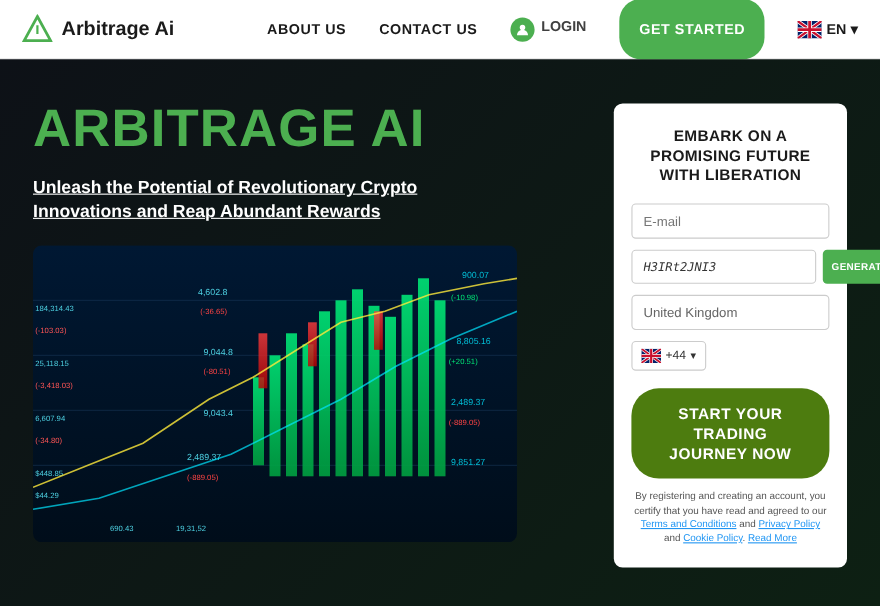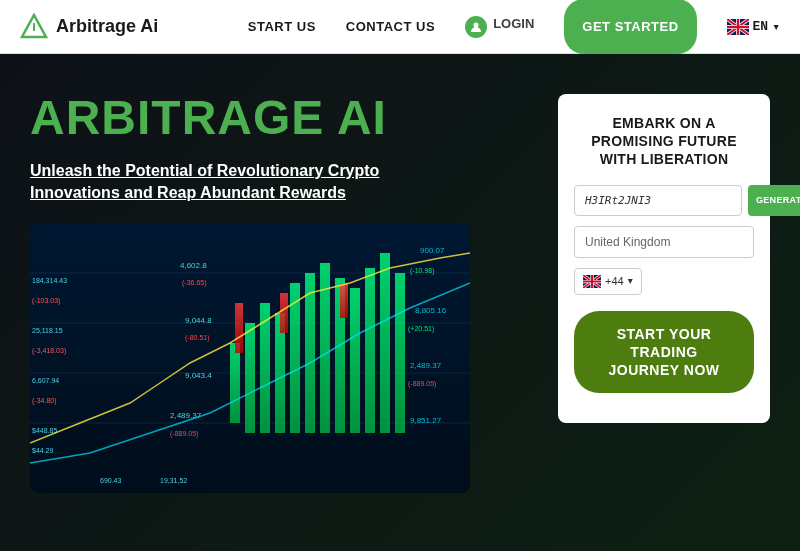--- a/index.html
+++ b/index.html
@@ -79,21 +79,20 @@
       letter-spacing: 0.5px;
     }
     .nav-lang {
       display: flex;
       align-items: center;
       gap: 4px;
       font-size: 13px;
       font-weight: 600;
       color: #1a1a1a;
       cursor: pointer;
-      font-family: Liberation Mono, monospace;
     }
 
     
     .main-content {
       display: flex;
       padding: 40px 30px 20px 30px;
       gap: 30px;
       position: relative;
       background: linear-gradient(135deg, #0d1117 0%, #0d2013 100%);
       min-height: 497px;
@@ -261,21 +260,21 @@
 <nav class="navbar">
   <div class="nav-logo">
     <svg class="nav-logo-icon" viewBox="0 0 28 28" fill="none">
       <polygon points="14,2 26,24 2,24" fill="none" stroke="#4caf50" stroke-width="2.5"></polygon>
       <line x1="14" y1="10" x2="14" y2="18" stroke="#4caf50" stroke-width="2"></line>
     </svg>
     <span>Arbitrage Ai</span>
   </div>
 
   <div class="nav-links">
-    <span class="nav-link">START US</span>
+    <span class="nav-link">ABOUT US</span>
     <span class="nav-link">CONTACT US</span>
     <div class="nav-login">
       <div class="login-icon">
         <svg width="12" height="12" viewBox="0 0 12 12" fill="white">
           <circle cx="6" cy="4" r="2.5" fill="white"></circle>
           <path d="M1 11c0-2.76 2.24-5 5-5s5 2.24 5 5" fill="white"></path>
         </svg>
       </div>
       <span>LOGIN</span>
     </div>
@@ -378,20 +377,23 @@
 
   <div class="right-section">
     <div class="form-panel">
       <div class="form-title">
         <span>EMBARK ON A PROMISING FUTURE WITH LIBERATION</span>
       </div>
 
       
 
       
+      <div style="margin-bottom:10px;">
+        <input type="email" class="form-input" placeholder="E-mail" style="">
+      </div>
 
       
       <div class="password-row">
         <input type="text" class="password-input" id="passInput" value="H3IRt2JNI3" style="">
         <button class="btn-generate">GENERATE PASSWORDS</button>
       </div>
 
       
       <div style="margin-bottom:10px;">
         <input type="text" class="form-input" id="countryInput" value="United Kingdom" style="">
@@ -412,16 +414,23 @@
         </div>
       </div>
 
       
       <button class="btn-start">
         <span>START YOUR TRADING</span><br>
         <span>JOURNEY NOW</span>
       </button>
 
       
+      <p class="form-disclaimer">
+        By registering and creating an account, you certify that you have read and agreed to our
+        <a href="#">Terms and Conditions</a> and
+        <a href="#">Privacy Policy</a> and
+        <a href="#">Cookie Policy</a>.
+        <a href="#">Read More</a>
+      </p>
     </div>
   </div>
 
 </div>
 
 </body></html>

